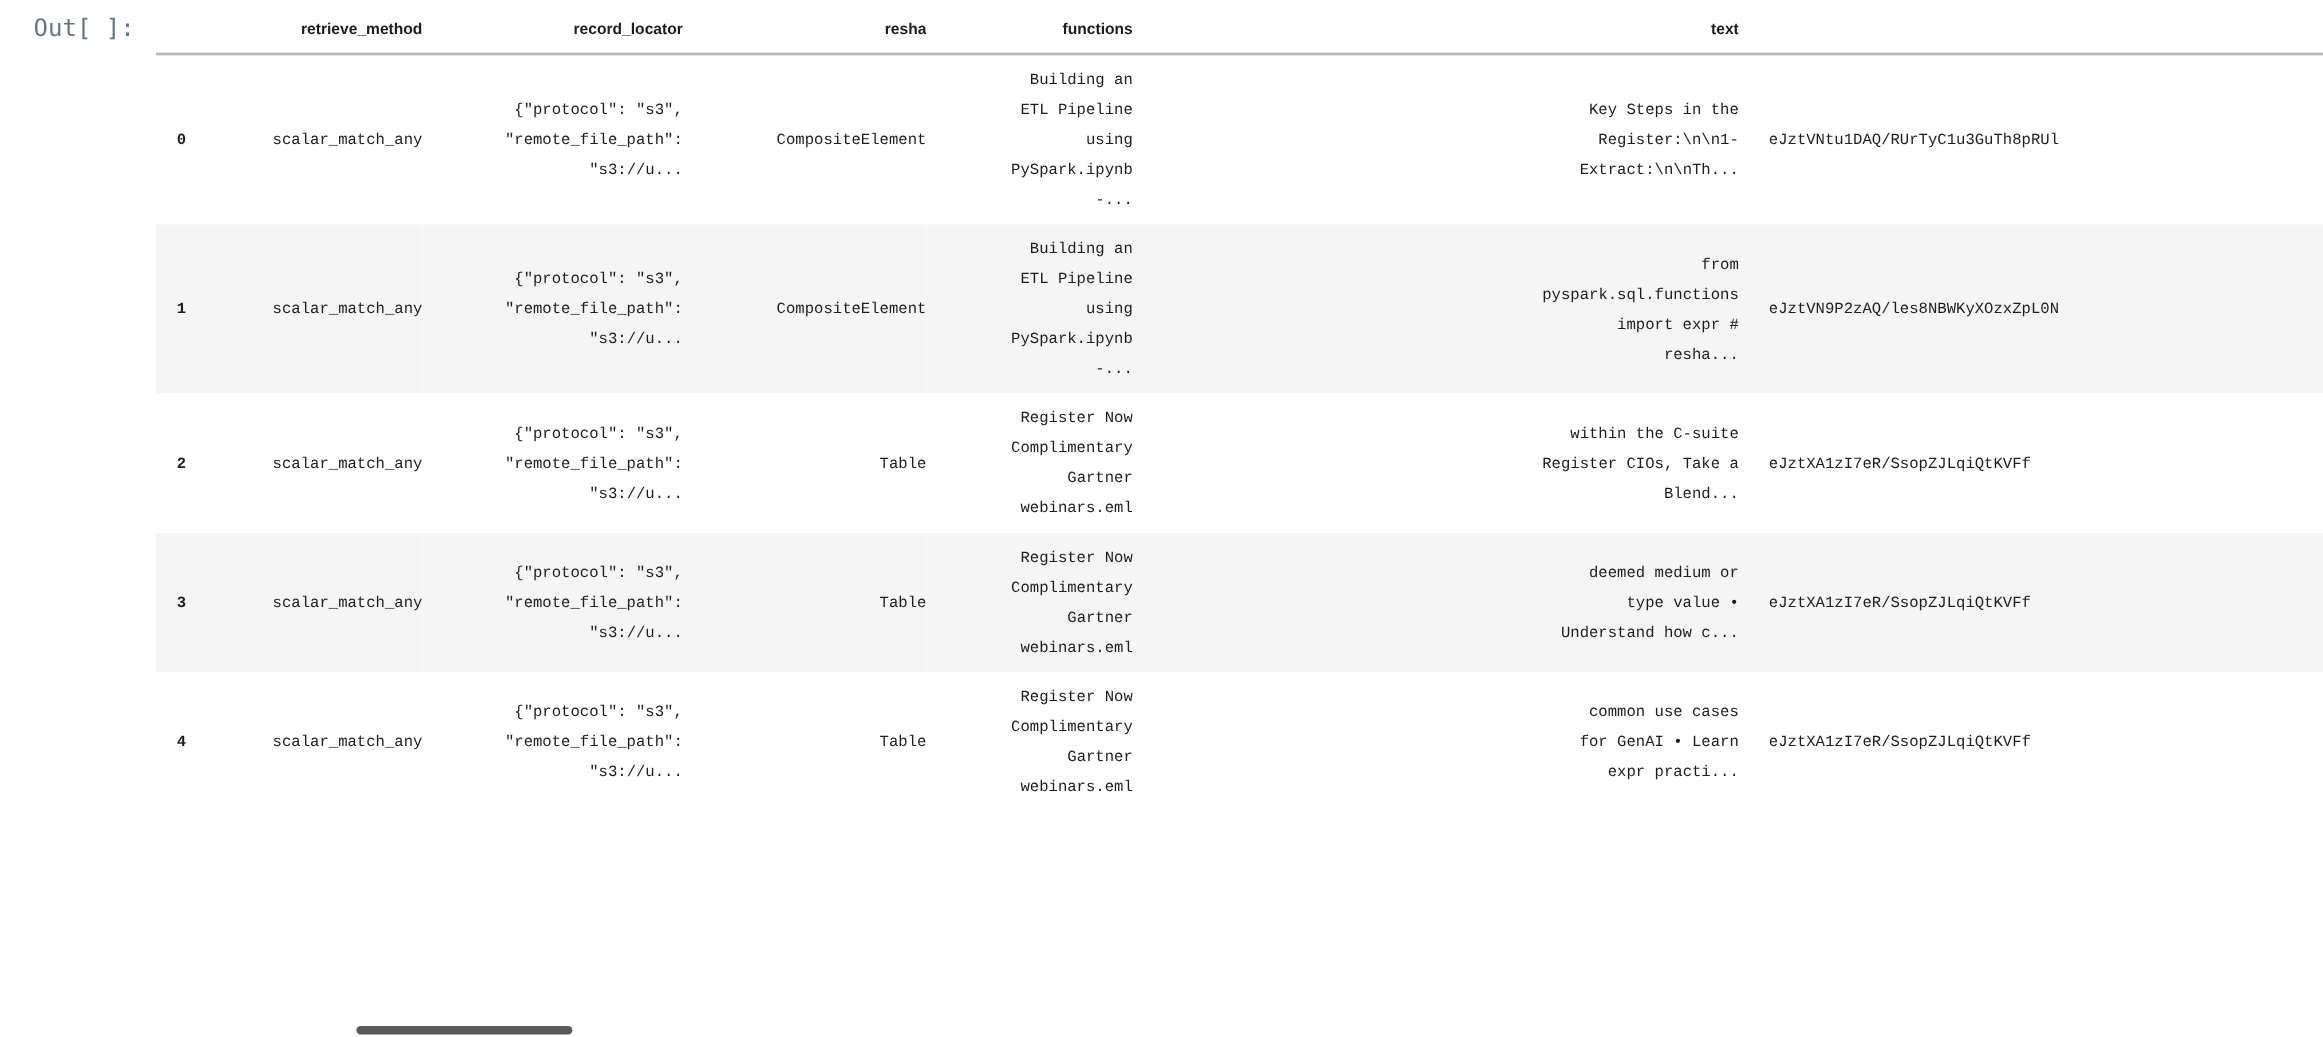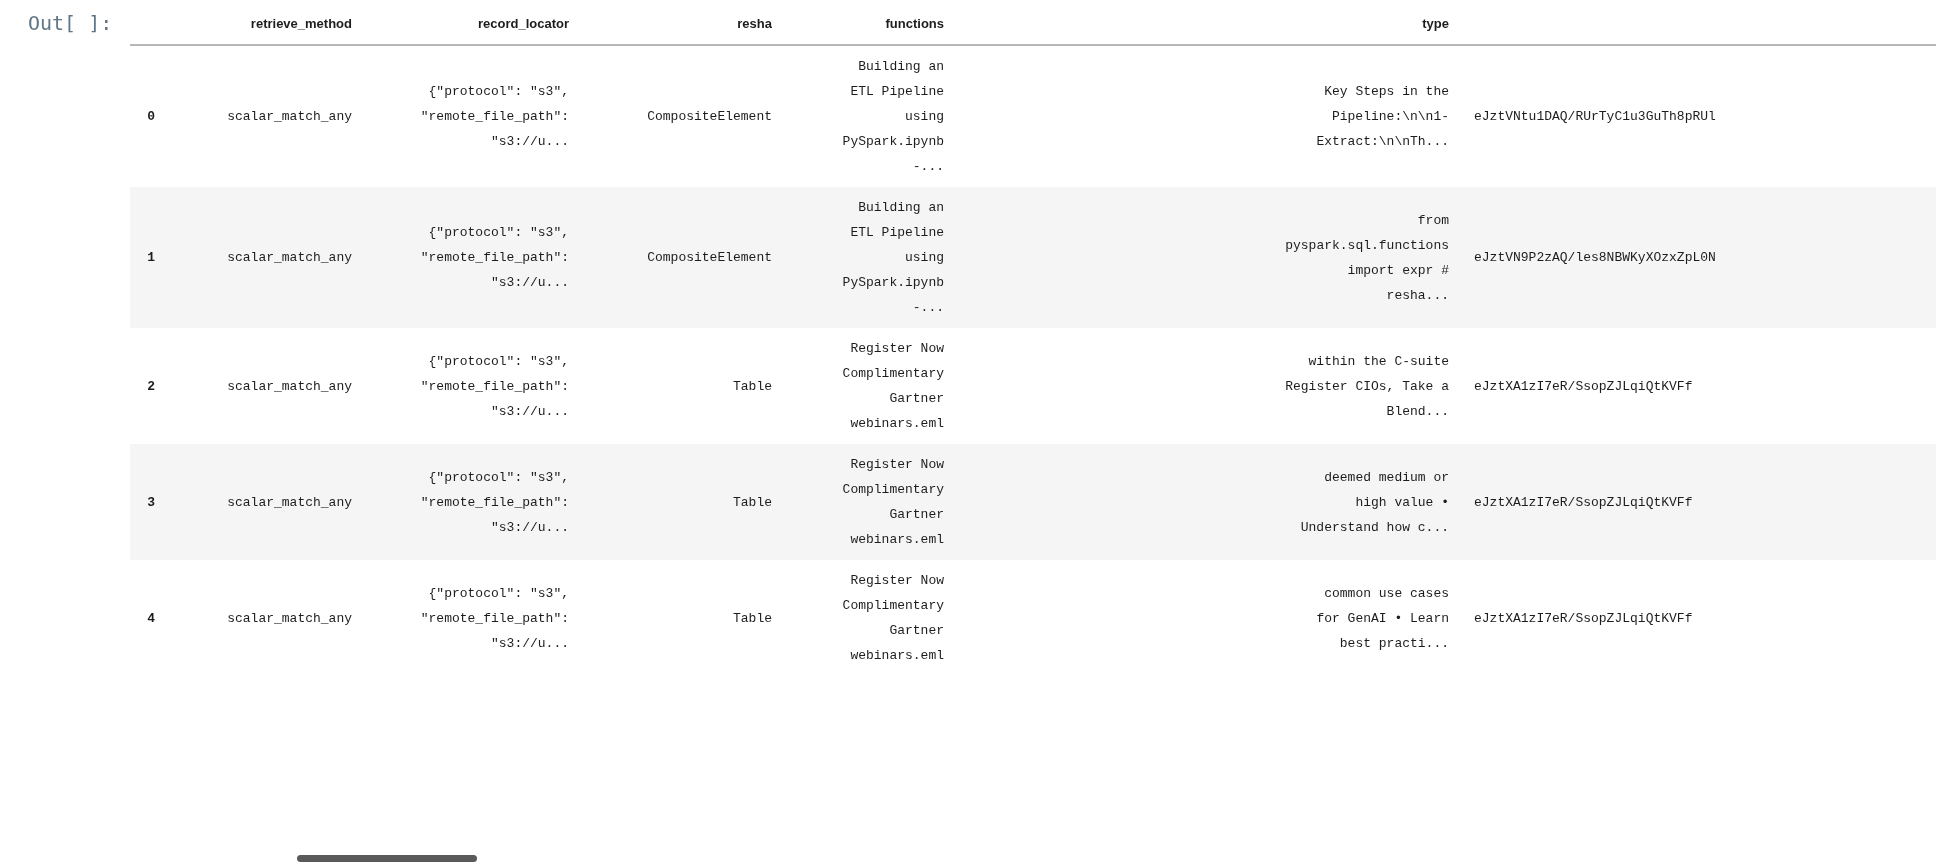--- a/index.html
+++ b/index.html
@@ -98,39 +98,39 @@
           <col class="c5">
           <col class="c6">
       </colgroup>
       <thead>
           <tr>
             <th class="col-0"></th>
             <th class="col-1">retrieve_method</th>
             <th class="col-2">record_locator</th>
             <th class="col-3">resha</th>
             <th class="col-4">functions</th>
-            <th class="col-5">type</th>
+            <th class="col-5">text</th>
             <th class="col-6"></th>
           </tr>
         </thead>
       <tbody>
           <tr class="">
             <td class="col-0">0</td>
             <td class="col-1">scalar_match_any</td>
             <td class="col-2">{"protocol": "s3",
 "remote_file_path":
 "s3://u...</td>
             <td class="col-3">CompositeElement</td>
             <td class="col-4">Building an
 ETL Pipeline
 using
 PySpark.ipynb
 -...</td>
             <td class="col-5">Key Steps in the
-Pipeline:\n\n1-
+Register:\n\n1-
 Extract:\n\nTh...</td>
             <td class="col-6">eJztVNtu1DAQ/RUrTyC1u3GuTh8pRUl</td>
           </tr>
           <tr class="odd">
             <td class="col-0">1</td>
             <td class="col-1">scalar_match_any</td>
             <td class="col-2">{"protocol": "s3",
 "remote_file_path":
 "s3://u...</td>
             <td class="col-3">CompositeElement</td>
@@ -166,38 +166,38 @@
             <td class="col-1">scalar_match_any</td>
             <td class="col-2">{"protocol": "s3",
 "remote_file_path":
 "s3://u...</td>
             <td class="col-3">Table</td>
             <td class="col-4">Register Now
 Complimentary
 Gartner
 webinars.eml</td>
             <td class="col-5">deemed medium or
-high value •
+type value •
 Understand how c...</td>
             <td class="col-6">eJztXA1zI7eR/SsopZJLqiQtKVFf</td>
           </tr>
           <tr class="">
             <td class="col-0">4</td>
             <td class="col-1">scalar_match_any</td>
             <td class="col-2">{"protocol": "s3",
 "remote_file_path":
 "s3://u...</td>
             <td class="col-3">Table</td>
             <td class="col-4">Register Now
 Complimentary
 Gartner
 webinars.eml</td>
             <td class="col-5">common use cases
 for GenAI • Learn
-best practi...</td>
+expr practi...</td>
             <td class="col-6">eJztXA1zI7eR/SsopZJLqiQtKVFf</td>
           </tr>
         </tbody>
     </table>
   </div>
 
   <div class="h-scrollbar-thumb"></div>
 </div>
 
 </body></html>

